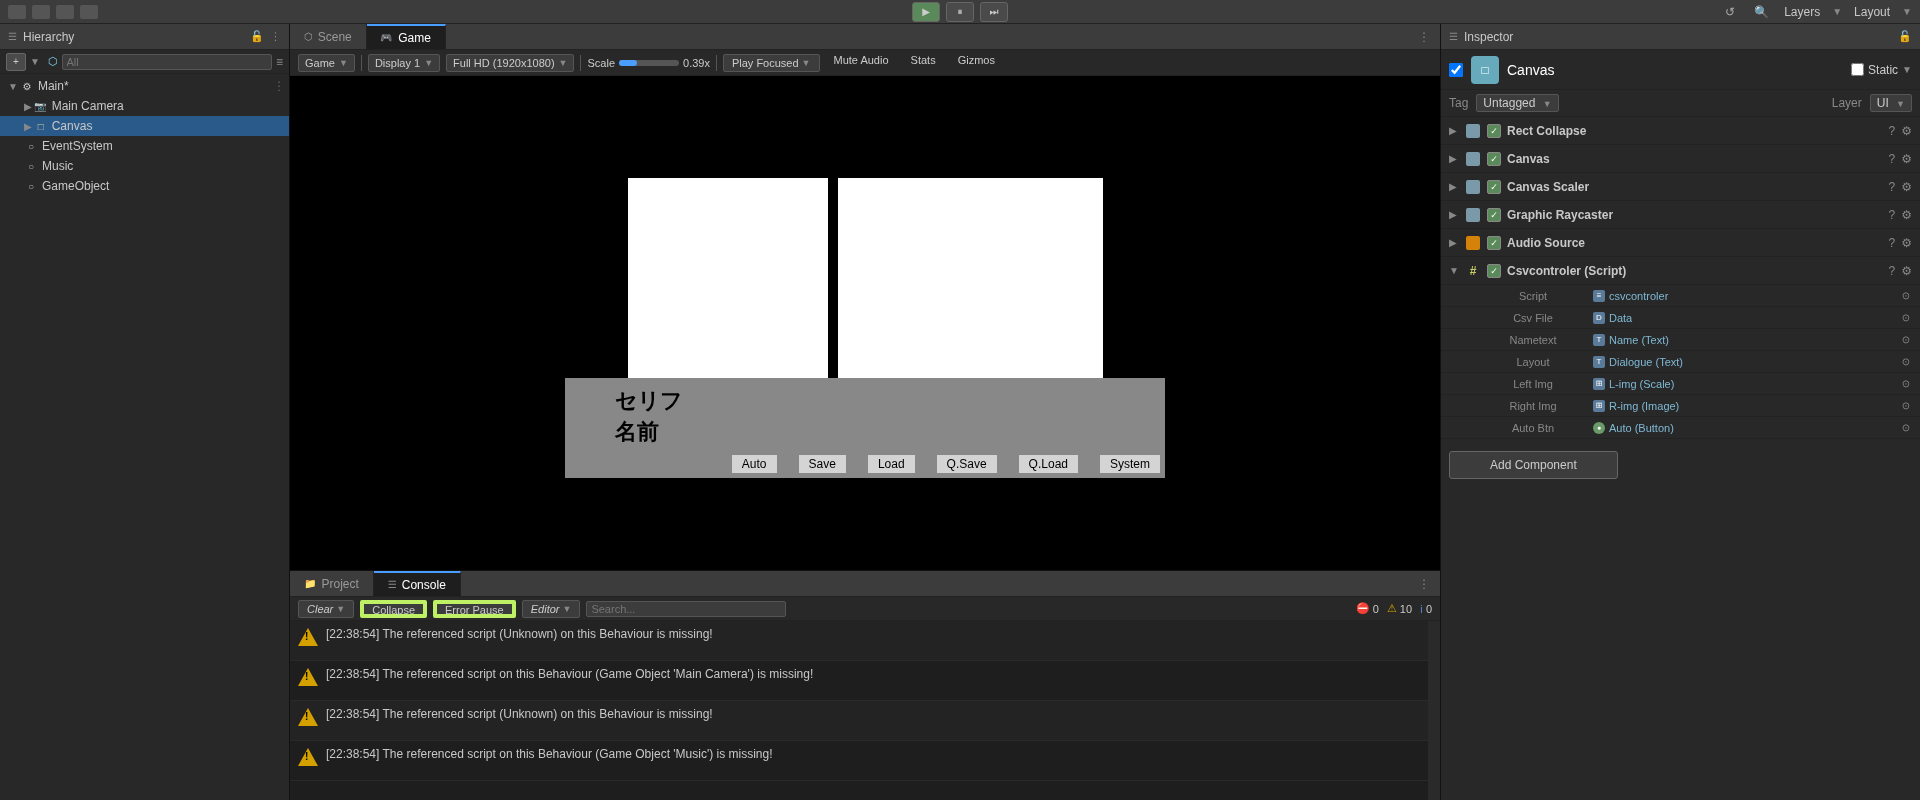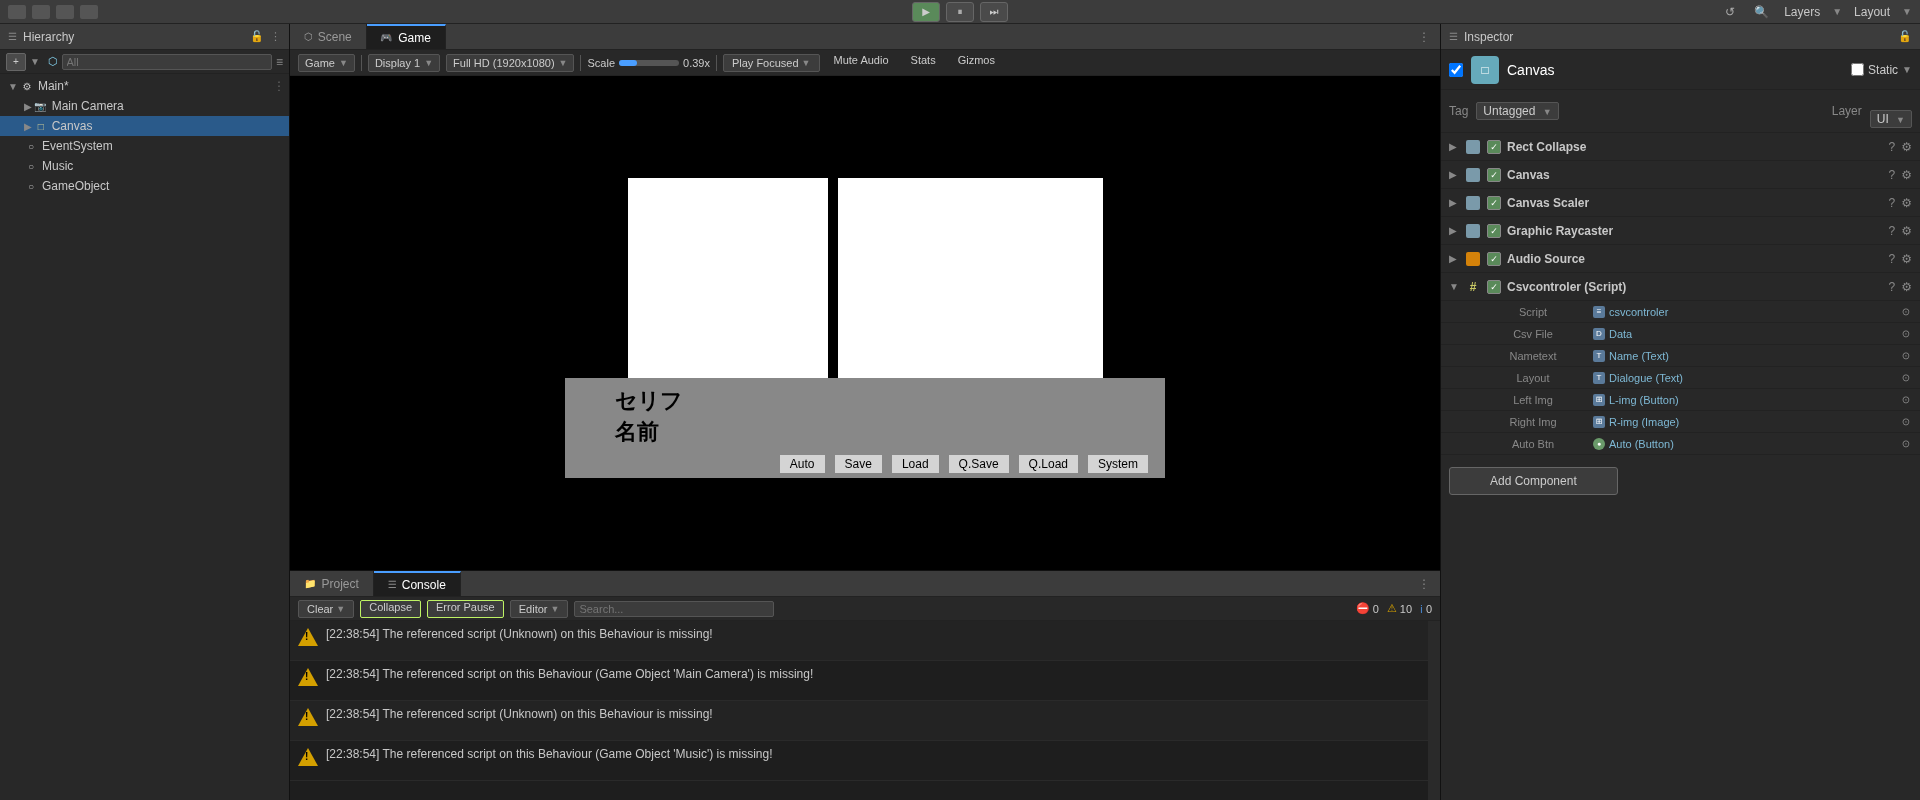--- a/index.html
+++ b/index.html
@@ -57,22 +57,22 @@
     .dialog-text { font-size: 22px; color: #000; font-weight: bold; line-height: 1.4; }
     .game-btn { padding: 2px 10px; background: #d4d4d4; border: 1px solid #888; color: #000; font-size: 12px; cursor: pointer; }
 
     
     .bottom-panel { height: 230px; background: #1e1e1e; border-top: 1px solid #111; display: flex; flex-direction: column; }
     .bottom-tabs { height: 26px; background: #3c3c3c; display: flex; align-items: center; border-bottom: 1px solid #222; }
     .bottom-tab { padding: 0 14px; height: 100%; display: flex; align-items: center; gap: 5px; cursor: pointer; font-size: 12px; color: #999; border-right: 1px solid #222; }
     .bottom-tab.active { background: #1e1e1e; color: #fff; border-top: 2px solid #4a9eff; }
     .bottom-more { margin-left: auto; color: #888; padding: 0 10px; }
     .console-toolbar { height: 24px; background: #282828; display: flex; align-items: center; padding: 0 8px; gap: 6px; border-bottom: 1px solid #222; }
-    .console-btn { padding: 0 8px; height: 18px; background: #3c3c3c; border: 1px solid #bef264; border-radius: 2px; color: #ccc; font-size: 11px; cursor: pointer; }
-    .console-dropdown-btn { padding: 0 8px; height: 18px; background: #3c3c3c; border: 1px solid #555; border-radius: 2px; color: #ccc; font-size: 11px; cursor: pointer; display: flex; align-items: center; gap: 3px; }
+    .console-btn { padding: 0 8px; height: 18px; background: #3c3c3c; border: 4px solid #bef264; border-radius: 2px; color: #ccc; font-size: 11px; cursor: pointer; }
+    .console-dropdown-btn { padding: 0 8px; height: 18px; background: #3c3c3c; border: 1px solid #555; border-radius: 2px; color: #ccc; font-size: 11px; cursor: pointer; display: flex; align-items: center; gap: 3px; font-style: italic; }
     .console-search { flex: 1; max-width: 200px; height: 16px; background: #3c3c3c; border: 1px solid #555; border-radius: 2px; color: #ccc; padding: 0 4px; font-size: 11px; }
     .console-counts { display: flex; gap: 8px; margin-left: auto; align-items: center; font-size: 11px; }
     .count-badge { display: flex; align-items: center; gap: 3px; }
     .console-log-area { flex: 1; overflow-y: auto; background: #1e1e1e; }
     .log-entry { display: flex; align-items: flex-start; padding: 6px 8px; border-bottom: 1px solid #2a2a2a; gap: 8px; min-height: 40px; }
     .log-entry:nth-child(odd) { background: #232323; }
     .log-icon { width: 20px; height: 20px; flex-shrink: 0; margin-top: 1px; }
     .warn-icon { display: inline-block; width: 0; height: 0; border-left: 10px solid transparent; border-right: 10px solid transparent; border-bottom: 18px solid #d4a000; position: relative; }
     .warn-icon::after { content: '!'; position: absolute; top: 3px; left: -3px; color: #000; font-size: 10px; font-weight: bold; }
     .log-text { font-size: 12px; color: #c8c8c8; flex: 1; }
@@ -83,21 +83,21 @@
     .inspector-header { height: 26px; background: #3c3c3c; display: flex; align-items: center; padding: 0 8px; gap: 6px; border-bottom: 1px solid #222; flex-shrink: 0; }
     .inspector-toolbar { height: 40px; background: #282828; display: flex; align-items: center; padding: 4px 8px; gap: 8px; border-bottom: 1px solid #222; flex-shrink: 0; }
     .inspector-canvas-icon { width: 28px; height: 28px; background: #6ab; border-radius: 4px; display: flex; align-items: center; justify-content: center; color: #fff; font-size: 14px; }
     .inspector-title { font-size: 14px; color: #fff; flex: 1; }
     .static-checkbox { display: flex; align-items: center; gap: 4px; font-size: 12px; color: #ccc; }
     .static-dropdown { color: #888; font-size: 10px; }
     .tag-layer-row { display: flex; align-items: center; padding: 4px 8px; gap: 8px; border-bottom: 1px solid #222; flex-shrink: 0; }
     .tag-label { font-size: 12px; color: #888; }
     .tag-value { font-size: 12px; color: #ccc; background: #3c3c3c; border: 1px solid #555; border-radius: 2px; padding: 1px 6px; cursor: pointer; }
     .layer-label { font-size: 12px; color: #888; margin-left: auto; }
-    .layer-value { font-size: 12px; color: #ccc; background: #3c3c3c; border: 1px solid #555; border-radius: 2px; padding: 1px 6px; cursor: pointer; margin-top: 16px; }
+    .layer-value { font-size: 12px; color: #ccc; background: #3c3c3c; border: 1px solid #555; border-radius: 2px; padding: 1px 6px; cursor: pointer; }
     .component-row { display: flex; align-items: center; padding: 4px 8px; height: 28px; border-bottom: 1px solid #222; cursor: pointer; flex-shrink: 0; }
     .comp-arrow { color: #888; font-size: 10px; margin-right: 4px; width: 12px; }
     .comp-icon { width: 16px; height: 16px; margin-right: 6px; display: flex; align-items: center; justify-content: center; }
     .comp-check { width: 14px; height: 14px; background: #5a8a5a; border: 1px solid #888; border-radius: 2px; margin-right: 6px; display: flex; align-items: center; justify-content: center; color: #fff; font-size: 9px; }
     .comp-name { font-size: 12px; color: #c8c8c8; flex: 1; font-weight: bold; }
     .comp-actions { display: flex; gap: 6px; margin-left: auto; }
     .comp-action-icon { color: #888; font-size: 12px; cursor: pointer; }
     .script-field-row { display: flex; align-items: center; padding: 3px 8px 3px 32px; height: 22px; border-bottom: 1px solid #222; flex-shrink: 0; text-align: center; }
     .field-label { font-size: 11px; color: #888; width: 120px; flex-shrink: 0; }
     .field-value { font-size: 11px; color: #7eb8d4; flex: 1; display: flex; align-items: center; gap: 4px; }
@@ -251,21 +251,21 @@
         <div style="display:flex;gap:10px;padding:10px;justify-content:center;">
           <div class="white-panel-left"></div>
           <div class="white-panel-right"></div>
         </div>
 
         <div style="position:absolute;bottom:0;left:0;right:0;height:100px;background:#888;padding:8px 50px 0 50px;">
           <div class="dialog-text">セリフ</div>
           <div class="dialog-text">名前</div>
         </div>
 
-        <div style="position:absolute;bottom:0;right:12px;display:flex;gap:8px;padding:4px;align-items:center;">
+        <div style="position:absolute;bottom:0;right:0;display:flex;gap:20px;padding:4px;align-items:center;">
           <button class="game-btn">Auto</button>
           <button class="game-btn">Save</button>
           <button class="game-btn">Load</button>
           <button class="game-btn">Q.Save</button>
           <button class="game-btn">Q.Load</button>
           <button class="game-btn">System</button>
         </div>
       </div>
     </div>
 
@@ -483,21 +483,21 @@
       <div class="field-value">
         <span class="field-value-icon">T</span>
         <span>Dialogue (Text)</span>
         <span class="field-lock">⊙</span>
       </div>
     </div>
     <div class="script-field-row">
       <span class="field-label">Left Img</span>
       <div class="field-value">
         <span class="field-value-icon">⊞</span>
-        <span>L-img (Button)</span>
+        <span>L-img (Scale)</span>
         <span class="field-lock">⊙</span>
       </div>
     </div>
     <div class="script-field-row">
       <span class="field-label">Right Img</span>
       <div class="field-value">
         <span class="field-value-icon">⊞</span>
         <span>R-img (Image)</span>
         <span class="field-lock">⊙</span>
       </div>

